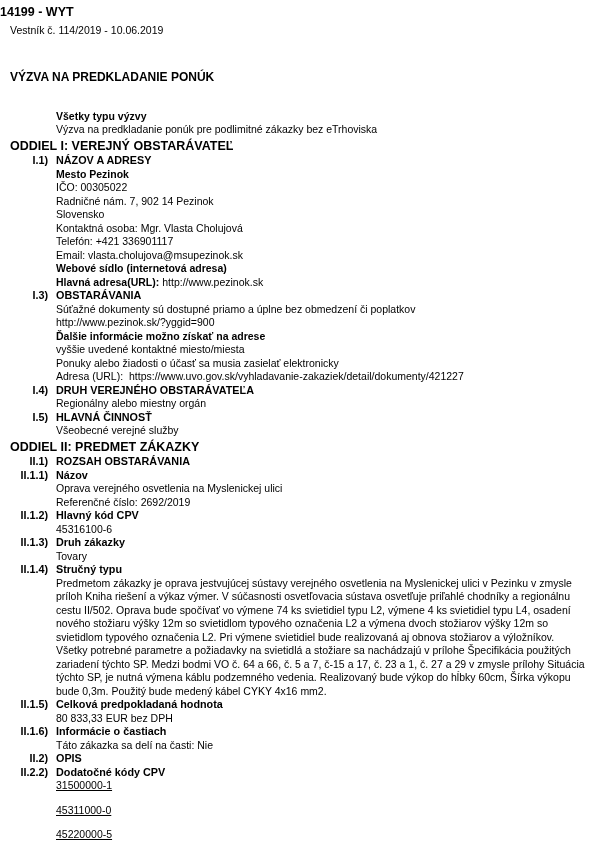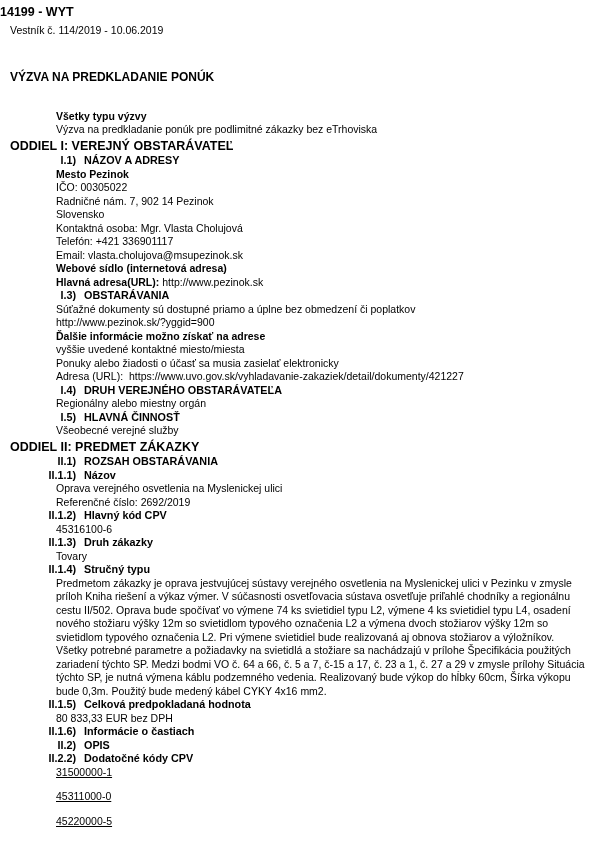--- a/index.html
+++ b/index.html
@@ -38,21 +38,20 @@
     margin-top: 3px;
     margin-bottom: 1px;
   }
   .row { display: flex; }
   .num {
     width: 48px;
     flex: 0 0 48px;
     text-align: right;
     font-weight: bold;
     font-size: 10.8px;
-    padding-left: 28px;
   }
   .row-label {
     margin-left: 8px;
     font-weight: bold;
     font-size: 10.8px;
   }
   .content { margin-left: 56px; margin-right: 8px; }
   .line { }
   .para { margin-right: 6px; }
   .cpv-code { margin-bottom: 11px; text-decoration: underline; }
@@ -162,20 +161,23 @@
     <div class="row-label">Celková predpokladaná hodnota</div>
   </div>
   <div class="content">
     <div class="line">80 833,33 EUR bez DPH</div>
   </div>
 
   <div class="row">
     <div class="num">II.1.6)</div>
     <div class="row-label">Informácie o častiach</div>
   </div>
+  <div class="content">
+    <div class="line">Táto zákazka sa delí na časti:  Nie</div>
+  </div>
 
   <div class="row">
     <div class="num">II.2)</div>
     <div class="row-label">OPIS</div>
   </div>
 
   <div class="row">
     <div class="num">II.2.2)</div>
     <div class="row-label">Dodatočné kódy CPV</div>
   </div>

